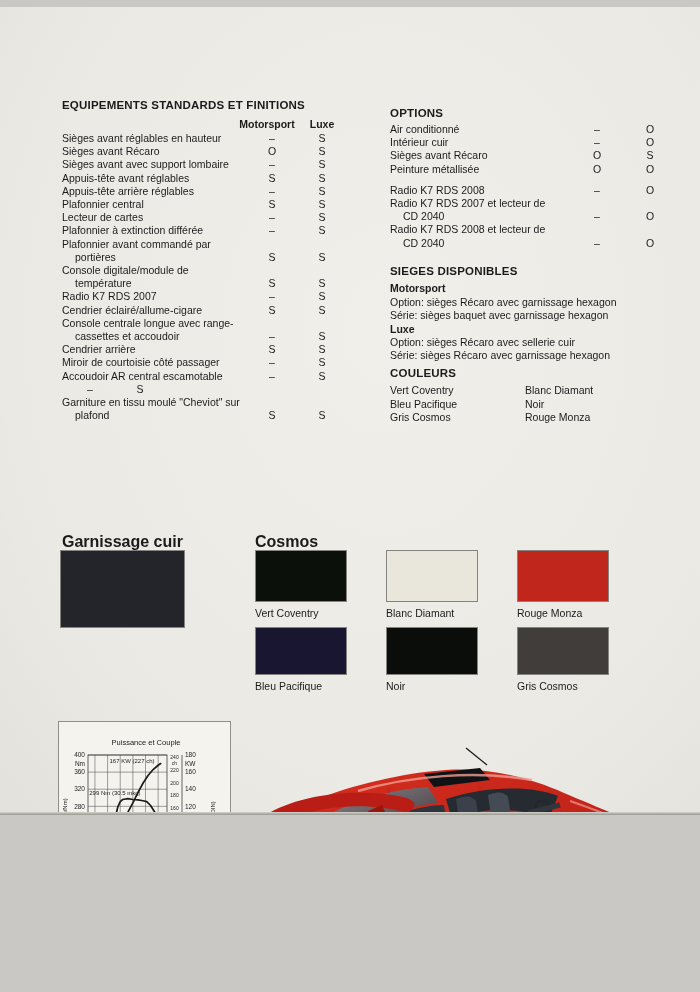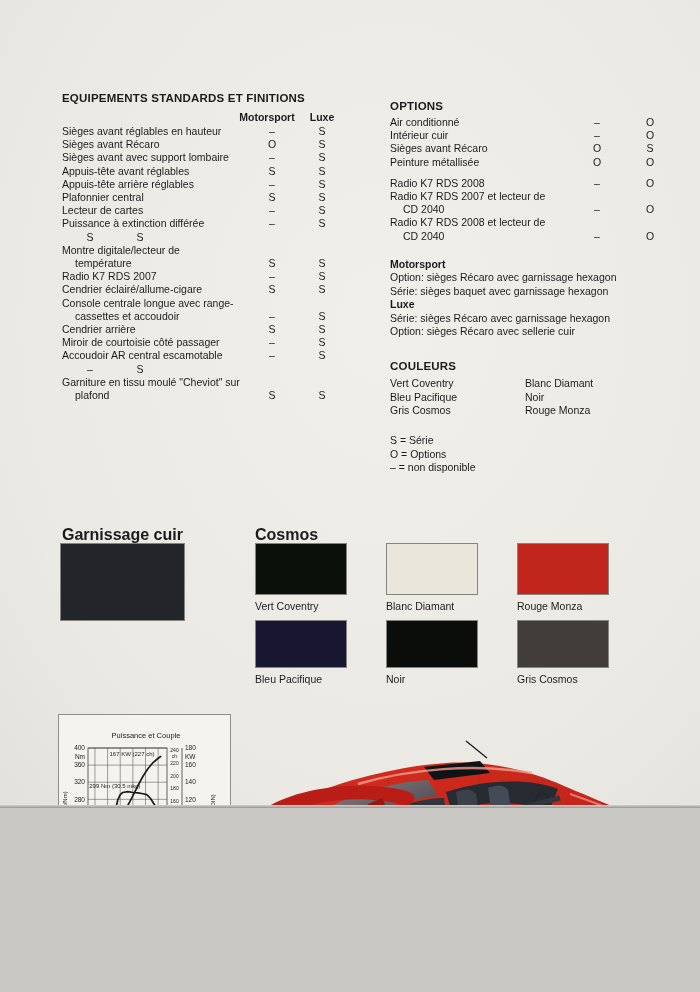--- a/index.html
+++ b/index.html
@@ -1,16 +1,16 @@
 <!DOCTYPE html>
 <html><head>
 <meta charset="utf-8">
 <style>
   html,body{margin:0;padding:0;background:#c9c8c4;}
-  .page{position:relative;width:700px;height:808px;margin:0 auto;overflow:hidden;
+  .page{position:relative;width:700px;height:808px;margin:7px auto;overflow:hidden;
         background:#edece7;
         background-image:radial-gradient(ellipse at 55% 40%, #f0efea 0%, #eae9e4 70%, #e2e1db 100%);
         font-family:"Liberation Sans", sans-serif;color:#1b1b1b;}
   .page::after{content:'';position:absolute;left:0;right:0;bottom:0;height:3px;
         background:linear-gradient(#d4d3ce,#97968f);}
 
   .sec-title{font-size:11.5px;font-weight:bold;letter-spacing:.2px;margin:0 0 4px 0;}
 
   
   .equip{position:absolute;left:62px;top:92px;width:282px;}
@@ -91,30 +91,32 @@
           <span class="lbl">Plafonnier central</span>
           <span class="cm">S</span>
           <span class="cl">S</span>
         </div>
         <div class="row">
           <span class="lbl">Lecteur de cartes</span>
           <span class="cm">–</span>
           <span class="cl">S</span>
         </div>
         <div class="row">
-          <span class="lbl">Puissance à extinction différée</span>
-          <span class="cm">–</span>
-          <span class="cl">S</span>
-        </div>
-        <div class="row">
-          <span class="cm">S</span>
-          <span class="cl">S</span>
-        </div>
-        <div class="row">
-          <span class="lbl">Montre digitale/lecteur de
+          <span class="lbl">Plafonnier à extinction différée</span>
+          <span class="cm">–</span>
+          <span class="cl">S</span>
+        </div>
+        <div class="row">
+          <span class="lbl">Plafonnier avant commandé par
+portières</span>
+          <span class="cm">S</span>
+          <span class="cl">S</span>
+        </div>
+        <div class="row">
+          <span class="lbl">Console digitale/module de
 température</span>
           <span class="cm">S</span>
           <span class="cl">S</span>
         </div>
         <div class="row">
           <span class="lbl">Radio K7 RDS 2007</span>
           <span class="cm">–</span>
           <span class="cl">S</span>
         </div>
         <div class="row">
@@ -193,51 +195,47 @@
         <div class="row">
           <span class="lbl">Radio K7 RDS 2008 et lecteur de
 CD 2040</span>
           <span class="cm">–</span>
           <span class="cl">O</span>
         </div>
       </div>
   </section>
 
   <section class="sieges">
+    <h2 class="sec-title">SIEGES DISPONIBLES</h2>
     <div id="sieges-lines">
         <div class="b">Motorsport</div>
         <div>Option: sièges Récaro avec garnissage hexagon</div>
         <div>Série: sièges baquet avec garnissage hexagon</div>
         <div class="b">Luxe</div>
+        <div>Option: sièges Récaro avec sellerie cuir</div>
         <div>Série: sièges Récaro avec garnissage hexagon</div>
-        <div>Option: sièges Récaro avec sellerie cuir</div>
       </div>
   </section>
 
   <section class="couleurs">
     <h2 class="sec-title">COULEURS</h2>
     <div class="cols">
       <div class="c1" id="couleurs-left">
           <div>Vert Coventry</div>
           <div>Bleu Pacifique</div>
           <div>Gris Cosmos</div>
         </div>
       <div class="c2" id="couleurs-right">
           <div>Blanc Diamant</div>
           <div>Noir</div>
           <div>Rouge Monza</div>
         </div>
     </div>
   </section>
 
-  <div class="legend" id="legend">
-      <div>S = Série</div>
-      <div>O = Options</div>
-      <div>– = non disponible</div>
-    </div>
 
   <span class="sw-label" style="left:62px;top:526px;">Garnissage cuir</span>
   <div class="swatch tex" id="garnissage-swatch" style="left: 60px; top: 543px; width: 125px; height: 78px; background: rgb(35, 37, 42);"></div>
   <span class="sw-label" style="left:255px;top:526px;">Cosmos</span>
   <div id="swatch-grid">
       <div class="swatch tex" style="left: 255px; top: 543px; width: 92px; height: 52px; background: rgb(12, 16, 11);"></div>
       <span class="sw-name" style="left: 255px; top: 600px;">Vert Coventry</span>
       <div class="swatch" style="left: 386px; top: 543px; width: 92px; height: 52px; background: rgb(233, 231, 219);"></div>
       <span class="sw-name" style="left: 386px; top: 600px;">Blanc Diamant</span>
       <div class="swatch" style="left: 517px; top: 543px; width: 92px; height: 52px; background: rgb(193, 38, 28);"></div>

